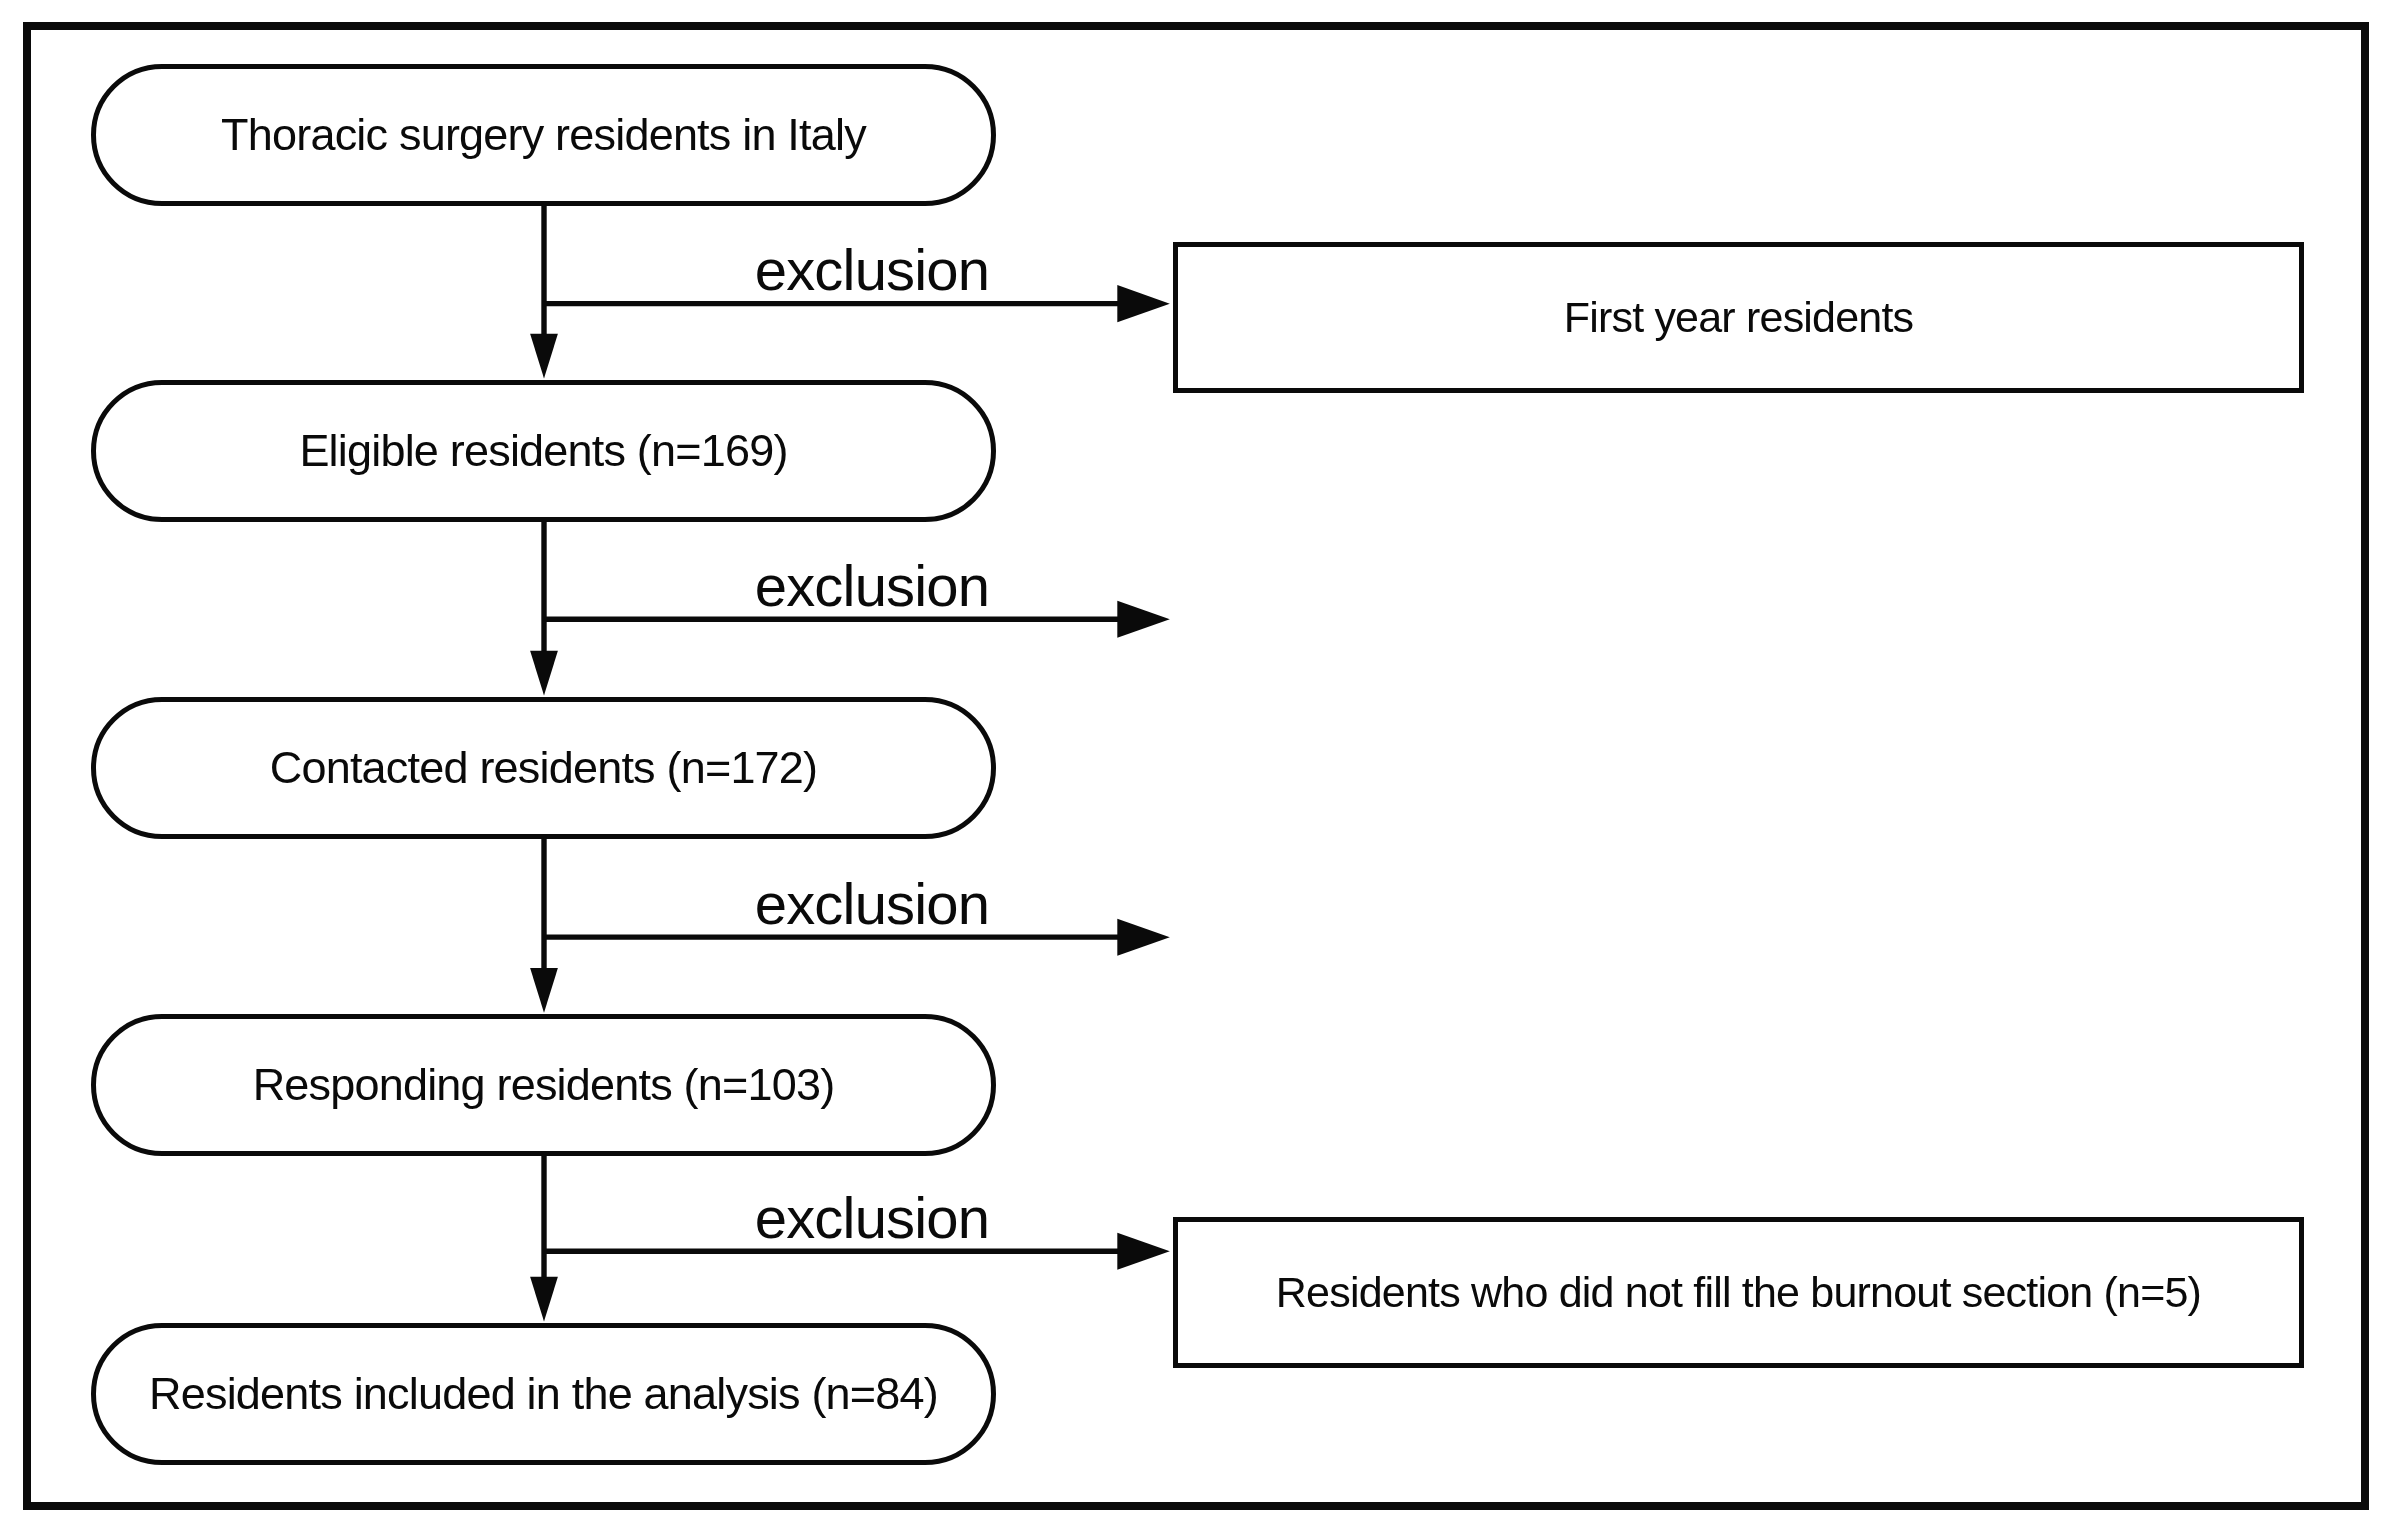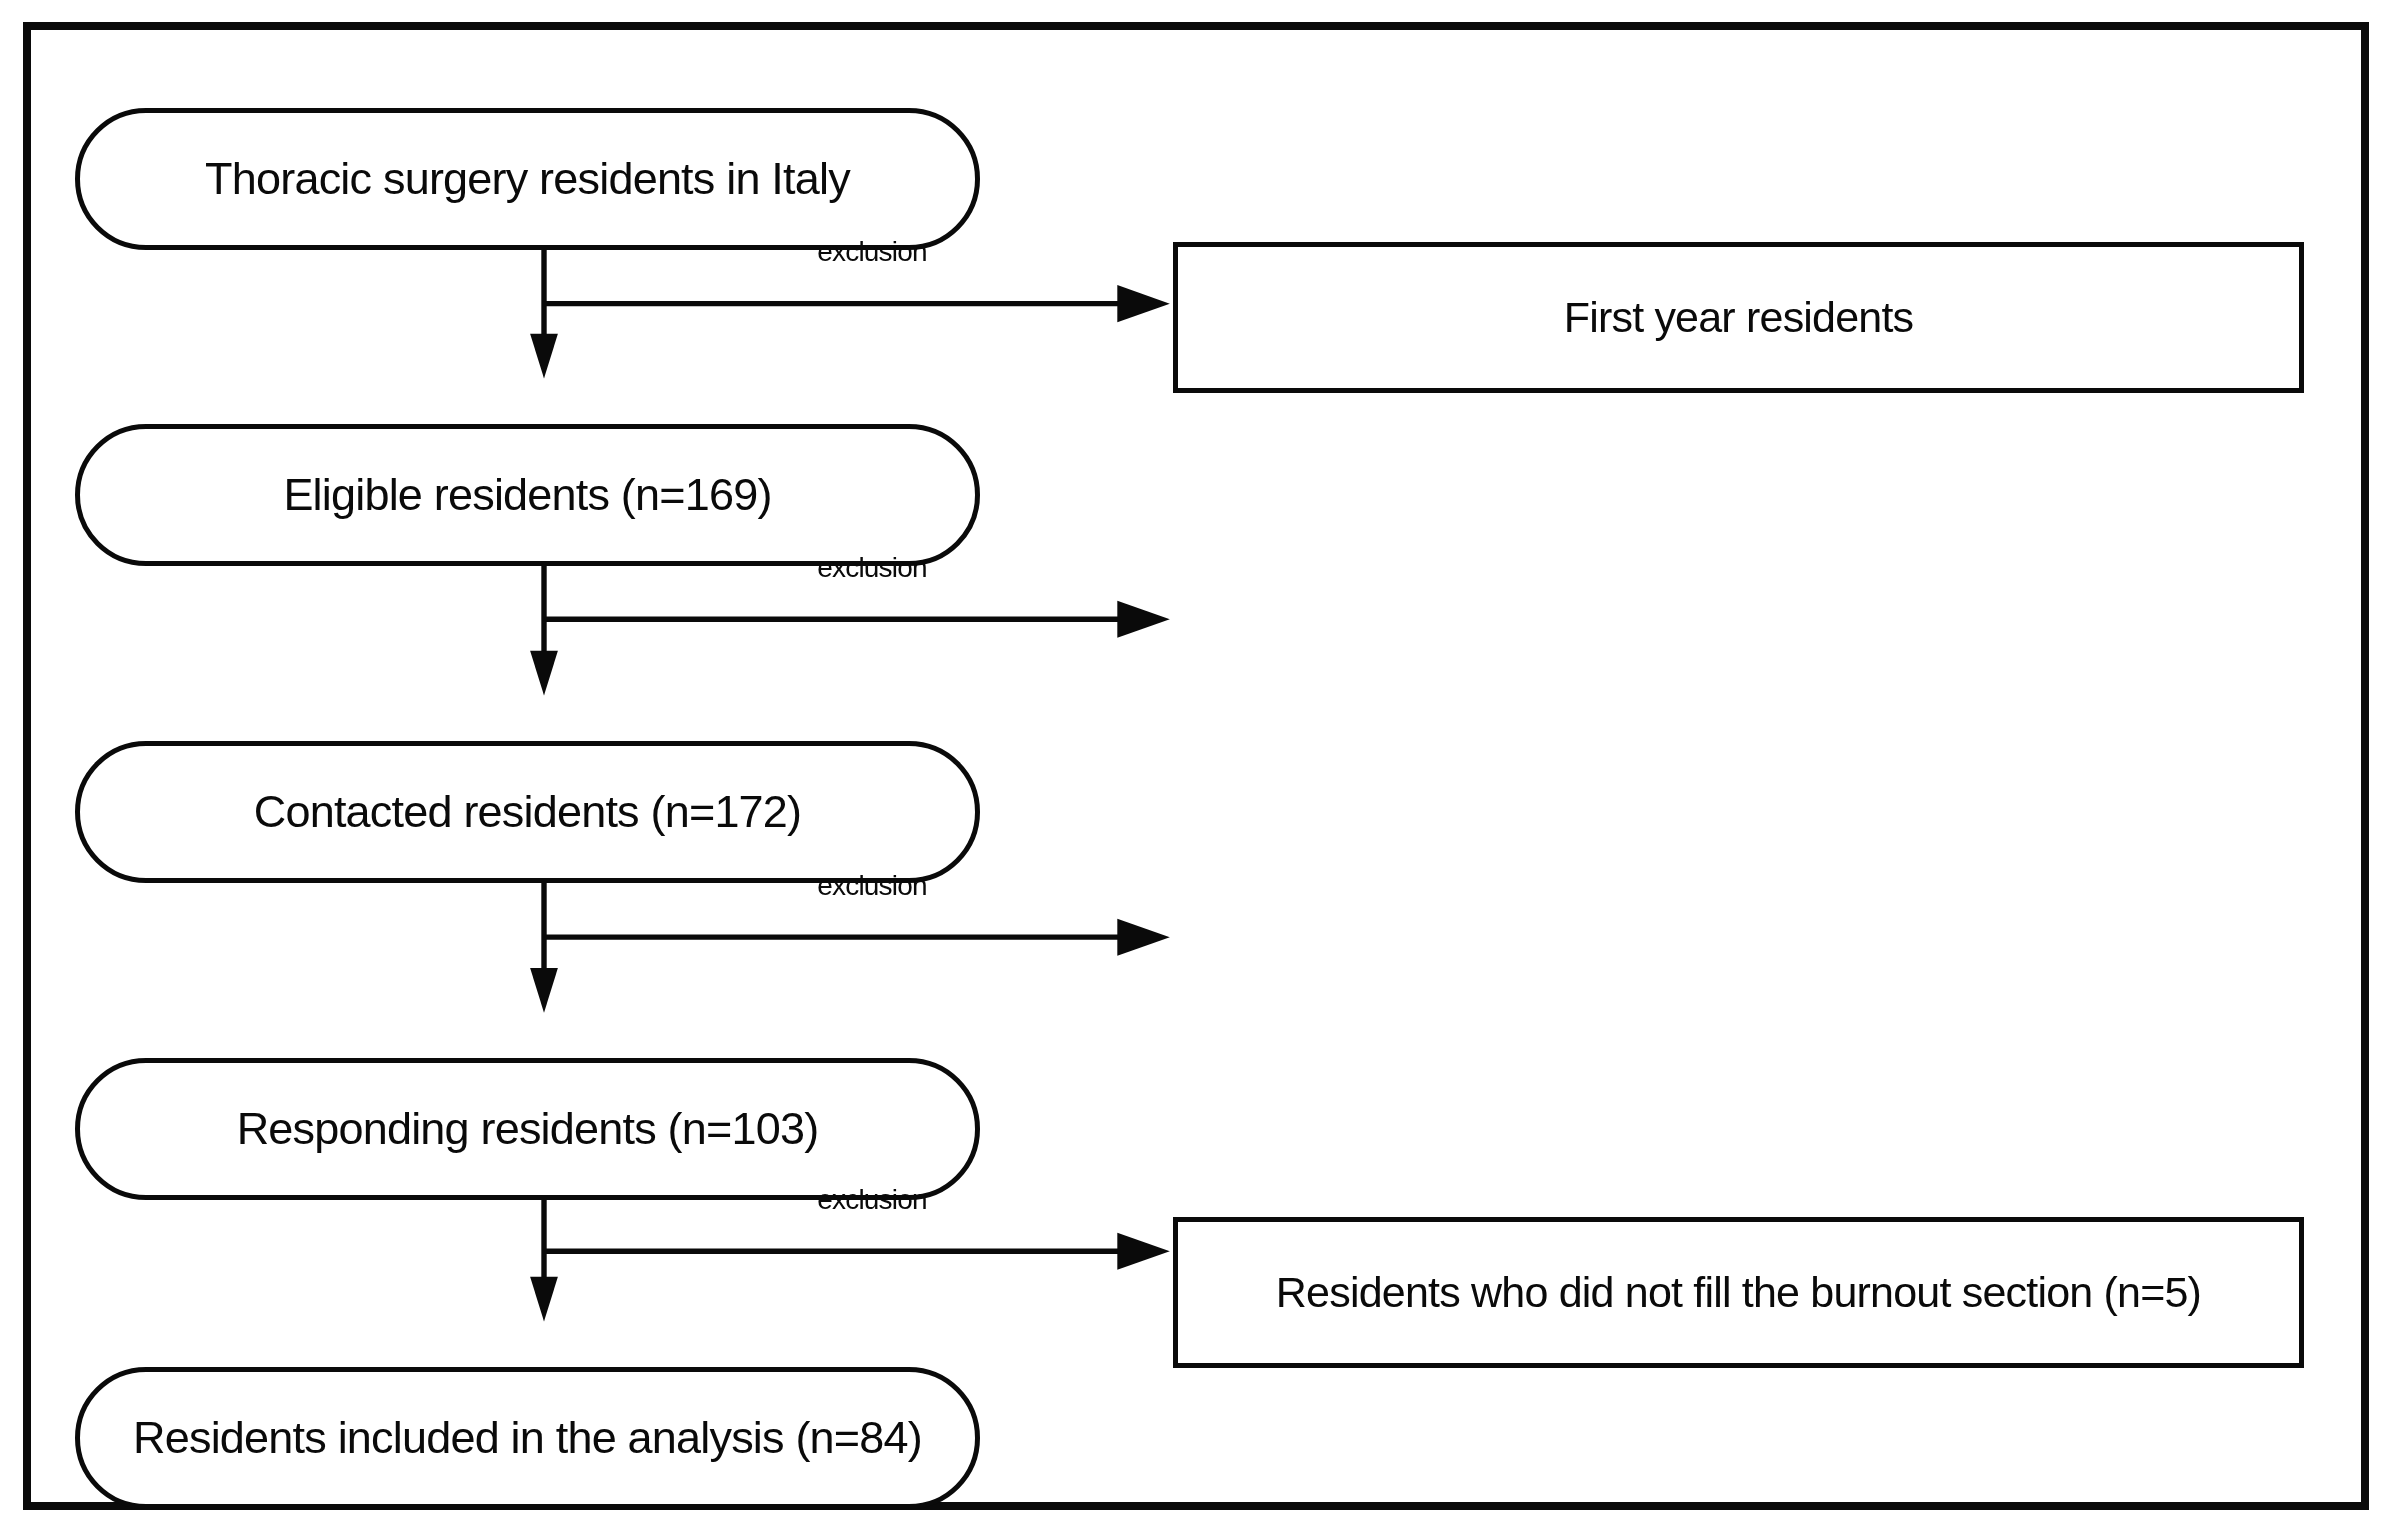--- a/index.html
+++ b/index.html
@@ -38,42 +38,41 @@
     box-sizing: border-box;
     background: #ffffff;
     border: 5.4px solid #0a0a0a;
     display: flex;
     align-items: center;
     justify-content: center;
     text-align: center;
     white-space: nowrap;
   }
   .stadium {
-    left: 75px;
+    left: 91px;
     width: 905px;
     height: 142px;
     border-radius: 73px;
     font-size: 45px;
     letter-spacing: -0.8px;
-    margin-top: 44px;
   }
   .rect {
     left: 1173px;
     width: 1131px;
     height: 151px;
     border-radius: 0;
     font-size: 43px;
     letter-spacing: -0.8px;
   }
   .edge-label {
     position: absolute;
     left: 710px;
     width: 324px;
     text-align: center;
-    font-size: 28px;
+    font-size: 58px;
     letter-spacing: -0.8px;
     color: #0a0a0a;
     white-space: nowrap;
   }
   .s1 { top: 64px; }
   .s2 { top: 380px; }
   .s3 { top: 697px; }
   .s4 { top: 1014px; }
   .s5 { top: 1323px; }
   .r1 { top: 242px; }

